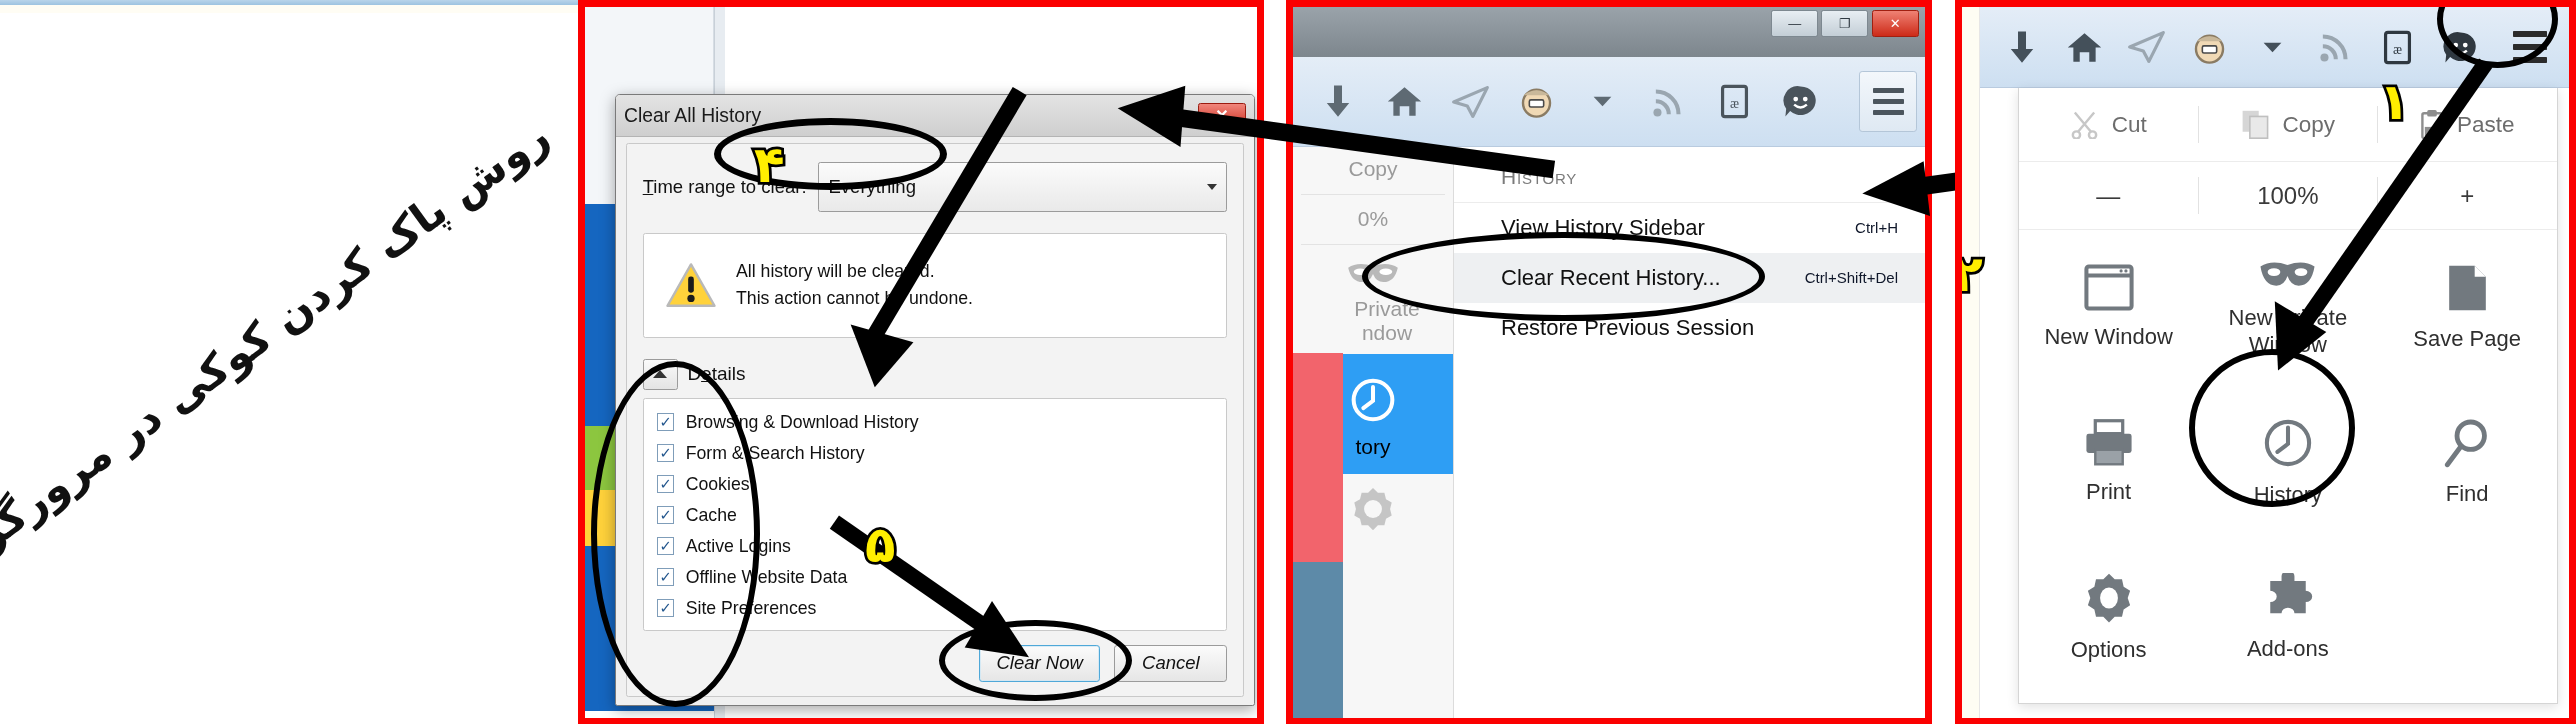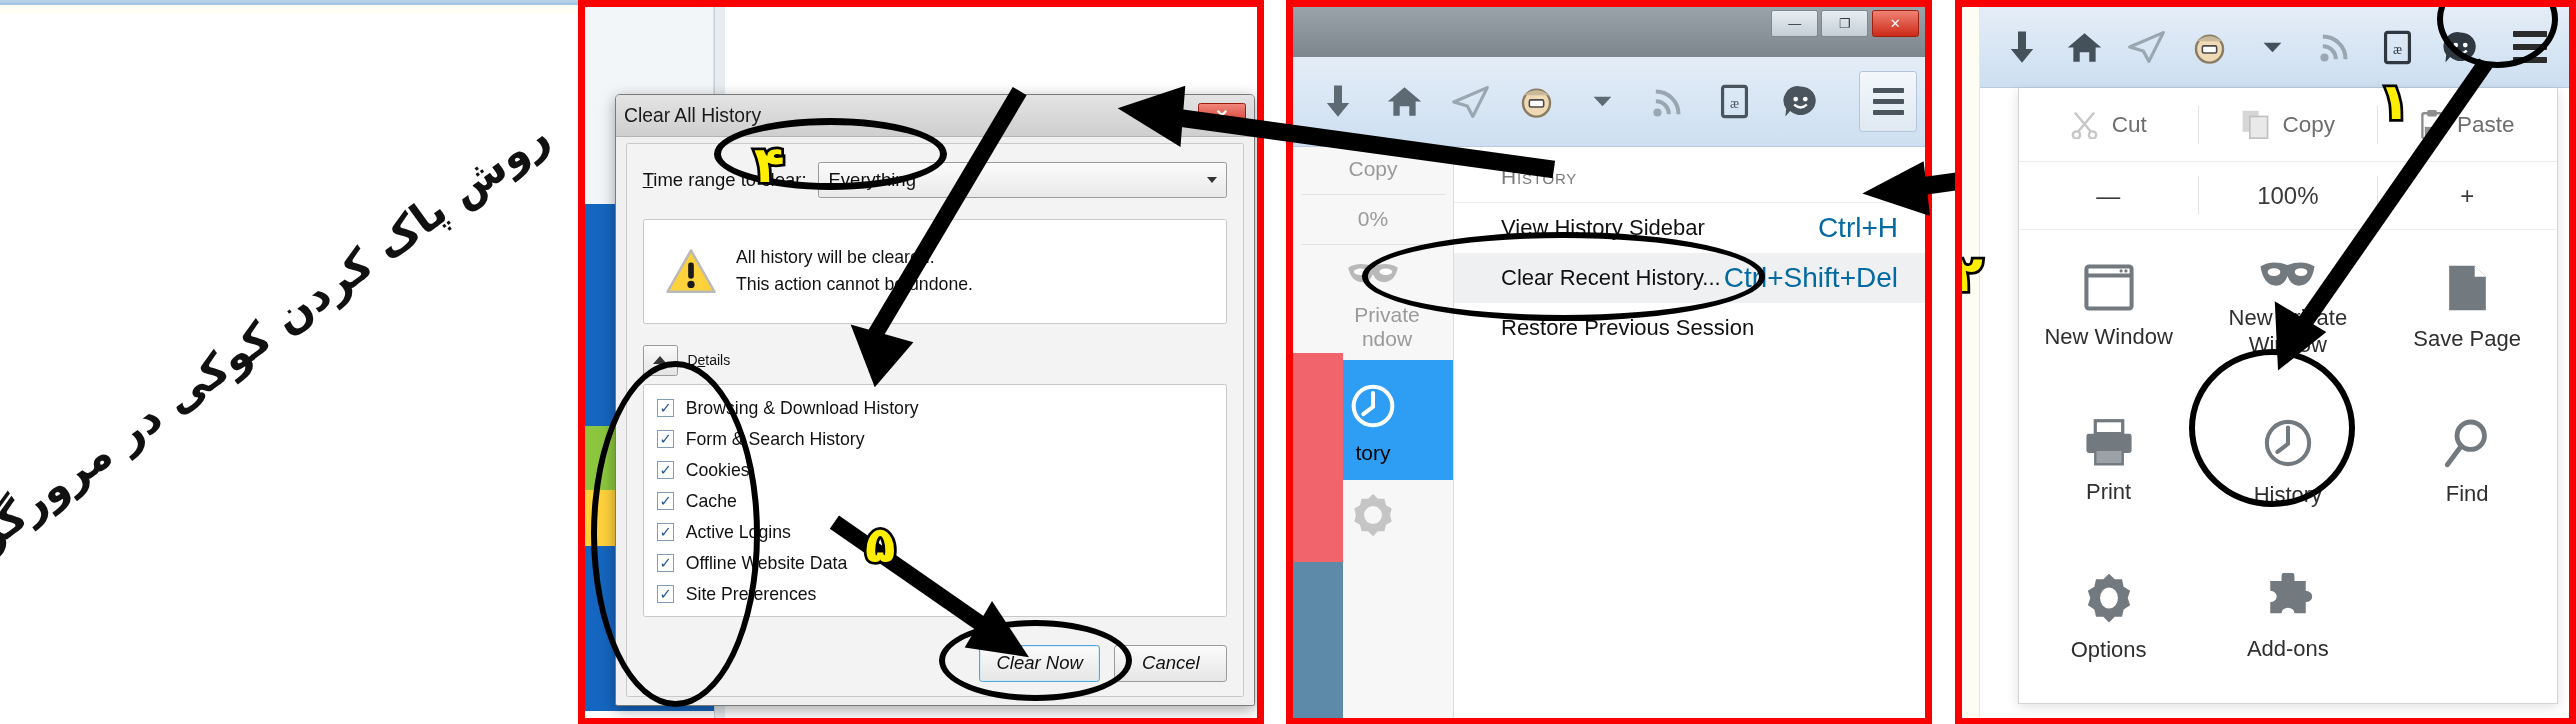--- a/index.html
+++ b/index.html
@@ -60,41 +60,41 @@
               background:linear-gradient(#f0867c,#cd2b1c);
               border:0.8px solid #9b1b10; color:#fff; font-size:16px;
               display:flex; align-items:center; justify-content:center; font-weight:bold;}
   #p1-body { position:absolute; left:9.7px; top:48px; right:9.7px; bottom:8px;
              background:#f3f3f3; border:0.8px solid #c9c9c9; border-radius:2.4px;
              padding:17.7px 16px 11.3px 16px; }
 
   .row-range { display:flex; align-items:center; gap:11.3px; }
   #p1-range-label { font-size:18.5px; color:#111; }
   #p1-range-label u { text-decoration:underline; }
-  #p1-range-select { flex:1; height:36px; background:linear-gradient(#fbfbfb,#e9e9e9);
+  #p1-range-select { flex:1; height:50px; background:linear-gradient(#fbfbfb,#e9e9e9);
                      border:0.8px solid #9b9b9b; border-radius:2.4px;
                      display:flex; align-items:center; padding:0 9.7px;
                      font-size:18.5px; color:#111; position:relative; }
   #p1-range-select .caret { margin-left:auto; width:0;height:0;
                      border-left:5.6px solid transparent; border-right:5.6px solid transparent;
                      border-top:6.4px solid #333; }
 
   #p1-warn { margin-top:21px; height:105px; background:#fff;
              border:0.8px solid #c9c9c9; border-radius:2.4px;
              display:flex; align-items:center; gap:19.3px; padding:0 21px; }
   #p1-warn-txt { font-size:17.7px; color:#111; line-height:1.55; }
 
   #p1-details { margin-top:21px; display:flex; align-items:center; gap:9.7px; }
   #p1-details-btn { width:35px;height:31px; background:linear-gradient(#fafafa,#e4e4e4);
                     border:0.8px solid #9b9b9b; border-radius:2.4px;
                     display:flex;align-items:center;justify-content:center; }
   #p1-details-btn i { display:block; width:0;height:0;
                       border-left:7.2px solid transparent;border-right:7.2px solid transparent;
                       border-bottom:8px solid #333; }
-  #p1-details-label { font-size:14px; color:#111; }
+  #p1-details-label { font-size:19px; color:#111; }
 
   #p1-list { margin-top:8px; background:#fff; border:0.8px solid #c9c9c9;
              border-radius:2.4px; padding:8px 13px 11.3px 13px; height:233px; }
   .cbrow { display:flex; align-items:center; gap:11.3px; height:31px; }
   .cbox { width:17.7px;height:17.7px;background:#fff;border:0.8px solid #7f9db9;
           display:flex;align-items:center;justify-content:center;
           font-size:14.5px;color:#21558c;line-height:1; }
   .cblabel { font-size:17.7px; color:#111; }
 
   #p1-btnrow { position:absolute; right:16px; bottom:14.5px; display:flex; gap:14.5px; }
@@ -139,21 +139,21 @@
                    background:#5d8aa8; }
 
   #p2-hist-panel { position:absolute; left:161px; top:140px; right:0; bottom:0;
                    background:#fff; }
   #p2-hist-title { font-size:21px; color:#7b7b7b; letter-spacing:0.8px;
                    padding:17.7px 0 13px 47px; border-bottom:0.8px solid #ececec;
                    font-variant:small-caps; }
   .p2-mi { display:flex; align-items:center; height:50px; padding:0 27px 0 47px;
            font-size:22px; color:#111; }
   .p2-mi.sel { background:#eef0f2; }
-  .p2-mi .key { margin-left:auto; color:#0369a1; font-size:28px; }
+  .p2-mi .key { margin-left:auto; color:#0f172a; font-size:15px; }
 
   
   #panel3 { left:1955px; width:621px; }
   #p3-leftedge { position:absolute; left:0; top:0; width:17.7px; height:725px;
                  background:#fefdf3; border-right:0.8px solid #e6e6e6; }
   #p3-toolbar { position:absolute; left:17.7px; top:0; right:0; height:81px;
                 background:linear-gradient(#e4edf7,#cddff1);
                 border-bottom:0.8px solid #b9cbdf;
                 display:flex; align-items:center; gap:21px; padding-left:21px; }
   #p3-hamb { margin-left:auto; margin-right:11.3px; width:60px;height:56px;
@@ -364,21 +364,21 @@
     <div class="p2l-cell">Copy</div>
     <div class="sep"></div>
     <div class="p2l-cell">0%</div>
     <div class="sep"></div>
     <div class="p2l-cell">
       <svg width="56" height="29" viewBox="0 0 70 36">
         <path d="M4 12 q12 -8 31 -2 q19 -6 31 2 q-4 18 -18 18 q-9 0 -13 -10 q-4 10 -13 10 q-14 0 -18 -18z" fill="#b9b9b9"></path>
         <ellipse cx="19" cy="17" rx="8" ry="4" fill="#fff"></ellipse>
           <ellipse cx="51" cy="17" rx="8" ry="4" fill="#fff"></ellipse>
       </svg>
-      <div style="white-space:pre-line; margin-top:11px;padding-left:28px;">Private
+      <div style="white-space:pre-line; margin-top:5px;padding-left:28px;">Private
 ndow</div>
     </div>
     <div id="p2-l-history" class="p2l-cell">
       <svg width="50" height="50" viewBox="0 0 62 62">
         <circle cx="31" cy="31" r="24" fill="none" stroke="#fff" stroke-width="5"></circle>
         <path d="M31 15 v17 l-12 9" fill="none" stroke="#fff" stroke-width="5" stroke-linecap="round"></path>
       </svg>
       <div style="margin-top:4.8px;">tory</div>
     </div>
     <div class="p2l-cell">

